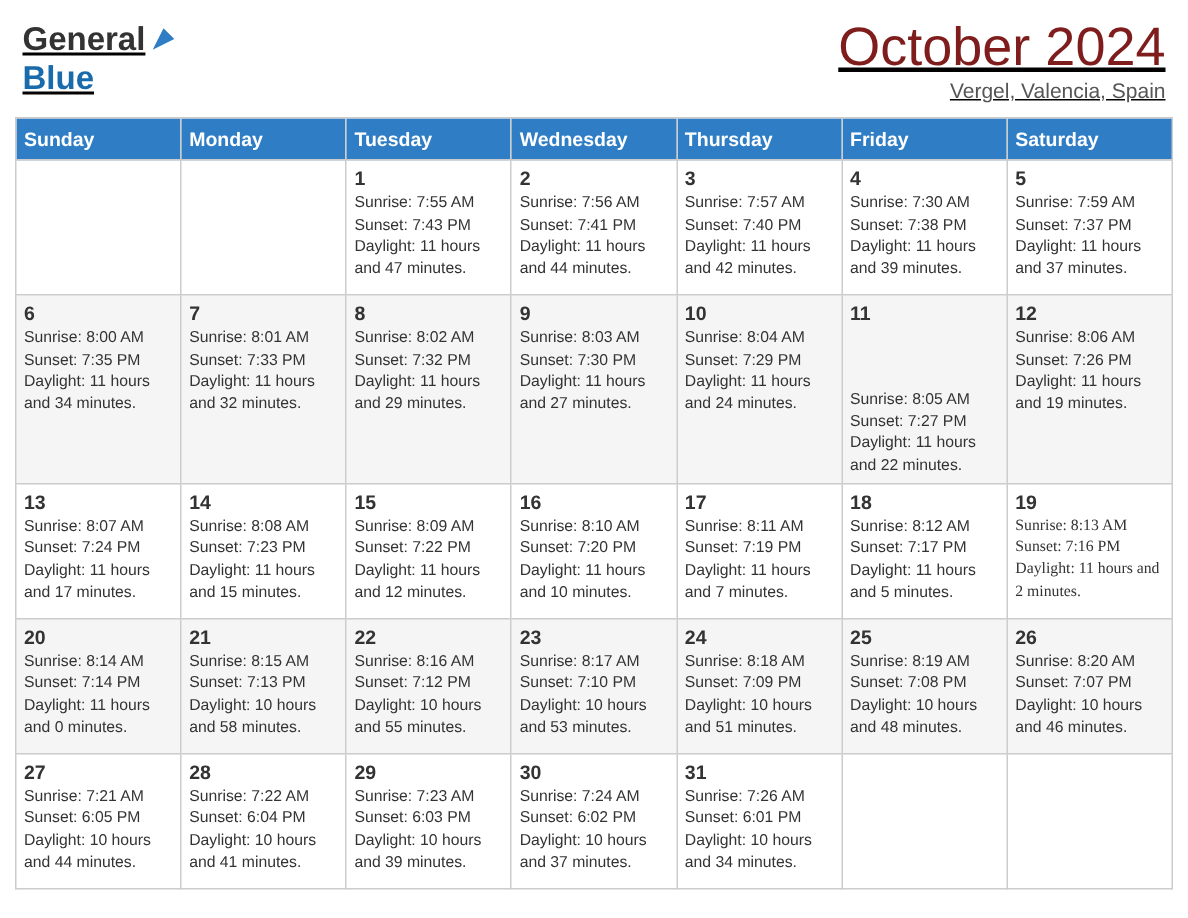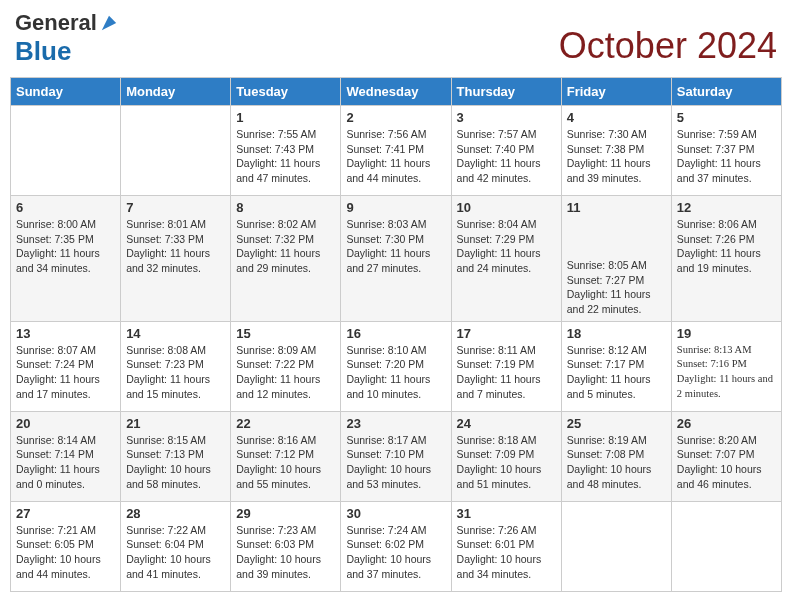--- a/index.html
+++ b/index.html
@@ -6,40 +6,41 @@
     body {
       font-family: Arial, sans-serif;
       background: #fff;
       width: 792px;
       min-height: 612px;
       padding: 10px;
     }
     .header {
       display: flex;
       justify-content: space-between;
-      align-items: flex-end;
+      align-items: center;
       margin-bottom: 10px;
       padding: 0 5px;
+      text-decoration: underline;
     }
     .logo {
       display: flex;
       flex-direction: column;
       align-items: flex-start;
     }
     .logo-text {
       display: flex;
       align-items: center;
     }
     .logo-general {
       font-size: 22px;
       font-weight: bold;
       color: #333;
     }
     .logo-blue {
-      font-size: 26px;
+      font-size: 22px;
       font-weight: bold;
       color: #1a6bab;
     }
     .logo-icon {
       margin-left: 3px;
       width: 18px;
       height: 18px;
     }
     .title-section {
       text-align: right;
@@ -101,20 +102,21 @@
     <div class="logo-text">
       <span class="logo-general">General</span>
       <svg class="logo-icon" viewBox="0 0 20 20" xmlns="http://www.w3.org/2000/svg">
         <polygon points="2,18 18,10 10,2" fill="#2e7dc5"></polygon>
       </svg>
     </div>
     <span class="logo-blue">Blue</span>
   </div>
   <div class="title-section">
     <div class="month-title">October 2024</div>
+    <div class="subtitle">Vergel, Valencia, Spain</div>
   </div>
 </div>
 
 <table class="calendar">
   <thead>
     <tr>
     <th>Sunday</th>
         <th>Monday</th>
         <th>Tuesday</th>
         <th>Wednesday</th>

